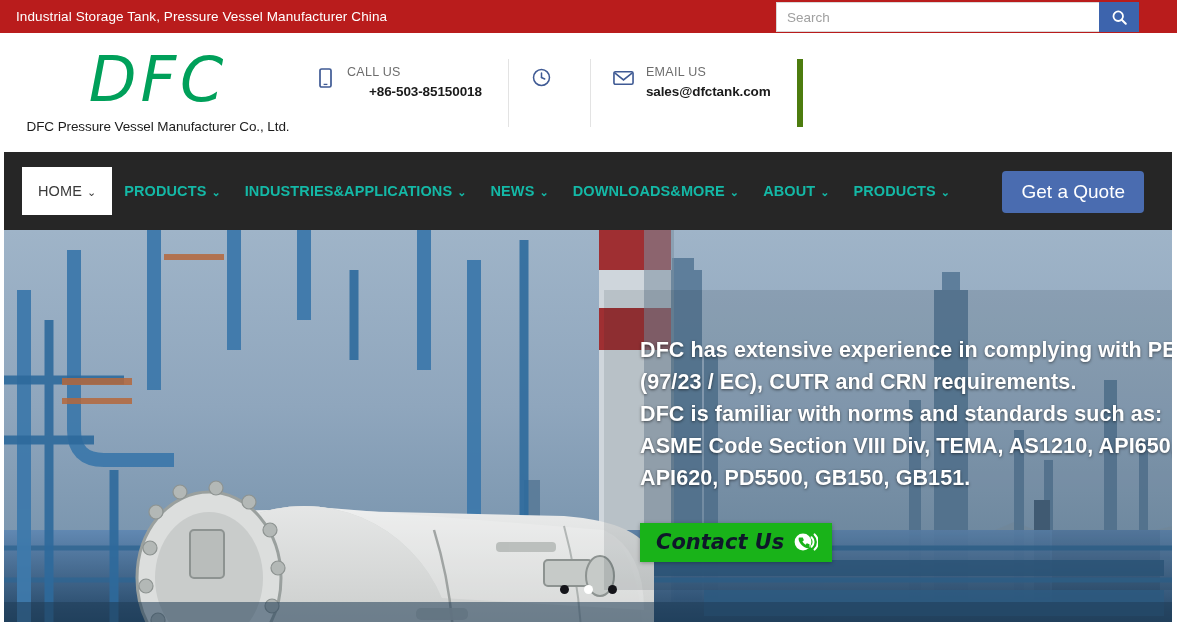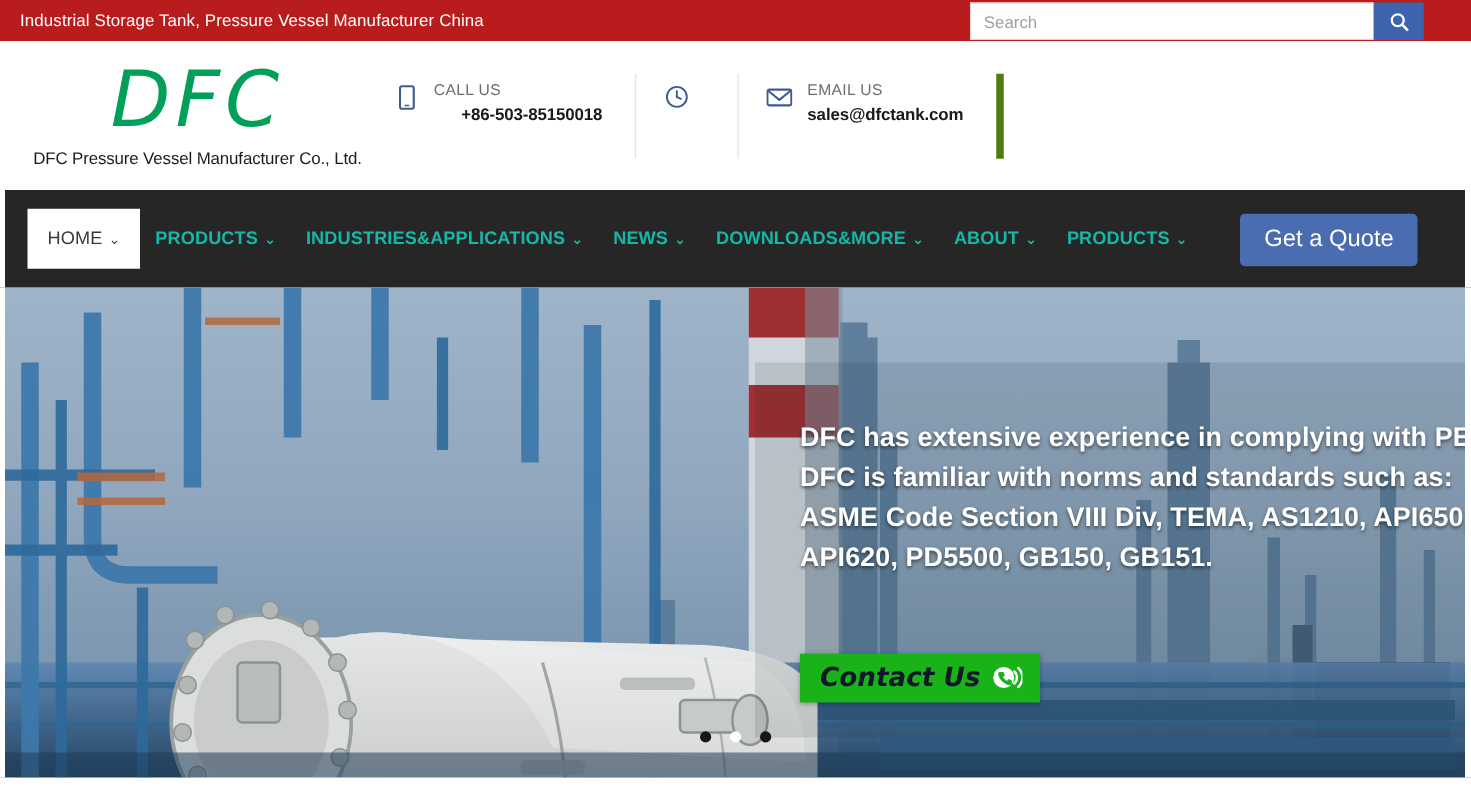--- a/index.html
+++ b/index.html
@@ -143,21 +143,21 @@
   }
   .caret {
     display: inline-block;
     margin-left: 5px;
     font-size: 11px;
     line-height: 1;
     transform: translateY(1px);
   }
   .quote-btn {
     position: absolute;
-    right: 38px; top: 19px;
+    right: 28px; top: 19px;
     background: #4a6cb0;
     color: #ffffff;
     border: none;
     border-radius: 4px;
     font-family: "Liberation Sans", sans-serif;
     font-size: 19px;
     padding: 10px 19px;
     cursor: pointer;
     white-space: nowrap;
   }
@@ -468,20 +468,21 @@
 
       <rect x="200" y="572" width="420" height="14" fill="#2f5d84" opacity="0.85"></rect>
       <rect x="0" y="372" width="1168" height="20" fill="#1f3c55" opacity="0.55"></rect>
 
       <rect x="600" y="60" width="568" height="300" fill="#1a2733" opacity="0.12"></rect>
     </svg>
   </div>
 
   <div class="hero-text">
     <div>DFC  has extensive experience in complying with PED</div>
+    <div>(97/23 / EC), CUTR and CRN requirements.</div>
     <div>DFC is familiar with norms and standards such as:</div>
     <div>ASME Code Section VIII Div, TEMA, AS1210, API650,</div>
     <div>API620, PD5500, GB150, GB151.</div>
   </div>
 
   <button class="contact-btn">
     <span>Contact Us</span>
     <span class="ci">
       <svg width="24" height="22" viewBox="0 0 24 22">
         <circle cx="9" cy="11" r="8.4" fill="#ffffff"></circle>

